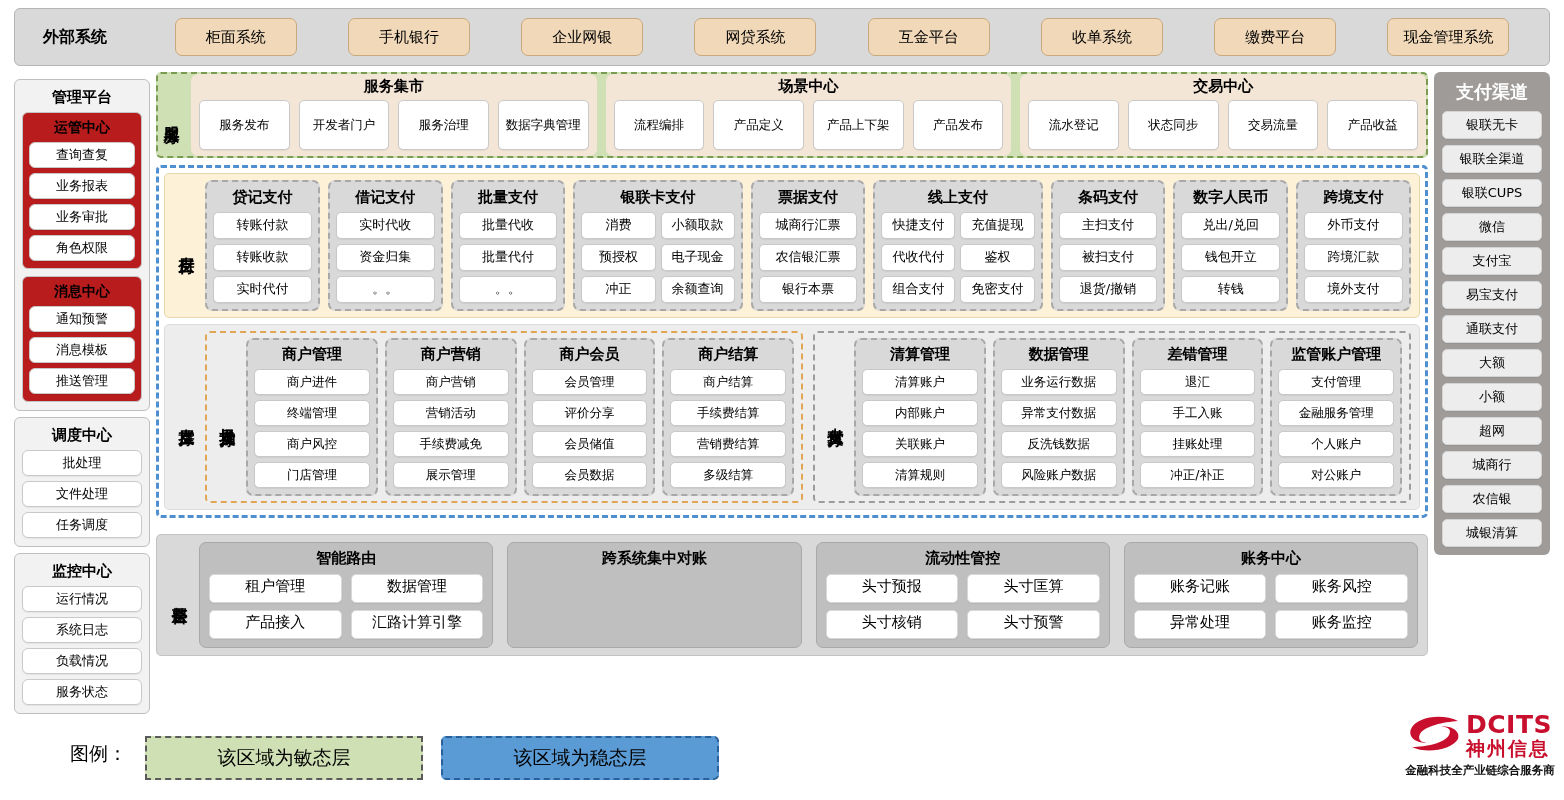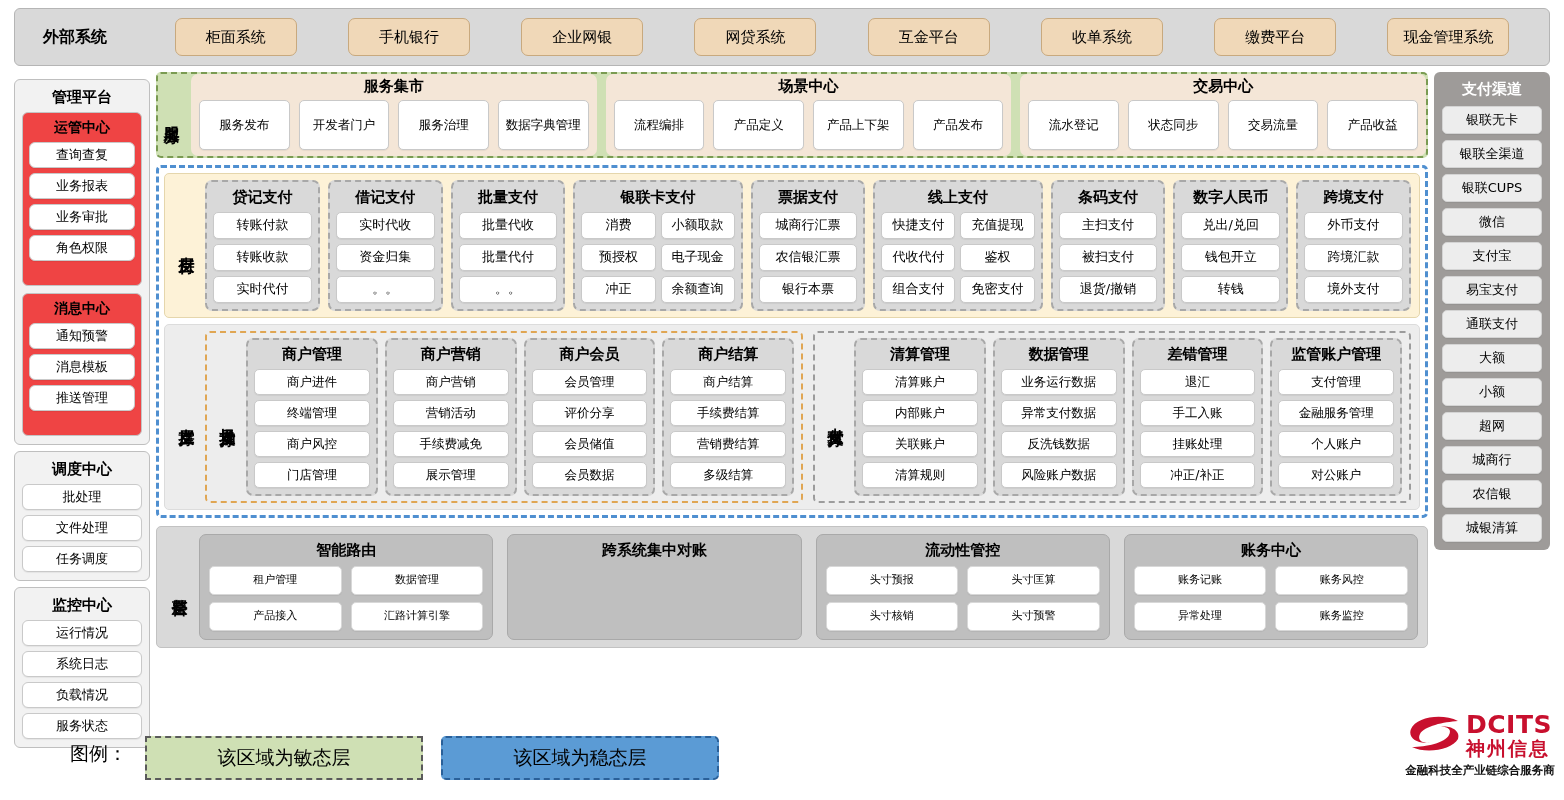--- a/index.html
+++ b/index.html
@@ -52,35 +52,35 @@
     display: flex; flex-direction: column; gap: 6px;
   }
   .mgmt-panel {
     background: #f2f2f2; border: 1px solid #bfbfbf; border-radius: 6px;
     padding: 5px 7px 8px 7px;
   }
   .mgmt-head {
     font-weight: bold; font-size: 15px; text-align:center; padding: 3px 0 5px;
   }
   .mgmt-sub {
-    background: #ef4444; border: 1px solid #c4c4c4; border-radius: 6px;
-    padding: 3px 6px 24px; margin-bottom: 7px;
+    background: #b91c1c; border: 1px solid #c4c4c4; border-radius: 6px;
+    padding: 3px 6px 7px; margin-bottom: 7px;
   }
   .mgmt-sub:last-child { margin-bottom: 0; }
   .mgmt-sub-head { font-weight: bold; font-size: 14px; text-align:center; padding: 3px 0 5px; }
   .mgmt-chip { height: 26px; margin-bottom: 5px; font-size: 13px; border-radius: 6px; }
   .mgmt-chip:last-child { margin-bottom: 0; }
 
   
   .channels {
     position: absolute; left: 1434px; top: 72px; width: 116px;
     background: #9e9b99; border-radius: 6px; padding: 6px 8px 8px;
     display: flex; flex-direction: column;
   }
-  .channels-title { color:#fff; font-weight: bold; font-size: 15px; text-align:center; padding: 2px 0 7px; }
+  .channels-title { color:#fff; font-weight: bold; font-size: 18px; text-align:center; padding: 2px 0 7px; }
   .chan-chip { height: 28px; margin-bottom: 6px; background:#ededed; font-size:13px; border-color:#d4d4d4;}
   .chan-chip:last-child{ margin-bottom: 0; }
 
   
   .center { position: absolute; left: 156px; top: 72px; width: 1272px; }
 
   
   .svc-layer {
     background: #cfe0b4; border: 2px dashed #7a9b52; border-radius: 5px;
     padding: 0; display: flex; align-items: stretch; gap: 7px; height: 86px;
@@ -138,32 +138,32 @@
   .sup-grp {
     background: #d9d9d9; border: 2px dashed #a8a8a8; border-radius: 7px;
     padding: 3px 6px 6px; flex: 1; display: flex; flex-direction: column;
   }
   .sup-grp .grp-title { padding: 2px 0 5px; }
   .sup-grp .chip { height: 26px; margin-bottom: 5px; font-size: 12.5px; }
   .sup-grp .chip:last-child { margin-bottom: 0; }
 
   
   .int-layer {
-    margin-top: 8px;
+    margin-top: 16px;
     background: #d9d9d9; border: 1px solid #c2c2c2; border-radius: 5px;
     padding: 7px 9px; display: flex; align-items: stretch; gap: 7px;
   }
   .int-boxes { display: flex; gap: 14px; flex: 1; }
   .int-grp {
     background: #bfbfbf; border: 1px solid #a9a9a9; border-radius: 7px;
     padding: 4px 9px 8px; flex: 1; display: flex; flex-direction: column;
   }
   .int-grp .grp-title { padding: 2px 0 6px; }
   .int-cells { display: grid; grid-template-columns: 1fr 1fr; gap: 7px 9px; }
-  .int-cells .chip { height: 29px; font-size: 11px; border-color:#d8d8d8;font-family:Liberation Mono, monospace;}
+  .int-cells .chip { height: 29px; font-size: 15px; border-color:#d8d8d8;font-family:Liberation Mono, monospace;}
 
   
   .legend { position: absolute; left: 70px; top: 728px; display: flex; align-items: center; gap: 18px; }
   .legend-label { font-size: 19px; }
   .legend-box {
     width: 278px; height: 44px; display:flex; align-items:center; justify-content:center;
     font-size: 19px;
   }
   .legend-box.agile { background: #cfe0b4; border: 2px dashed #5a5a5a; margin-top: 8px; }
   .legend-box.stable { background: #5b9bd5; border: 2px dashed #2a6099; }

